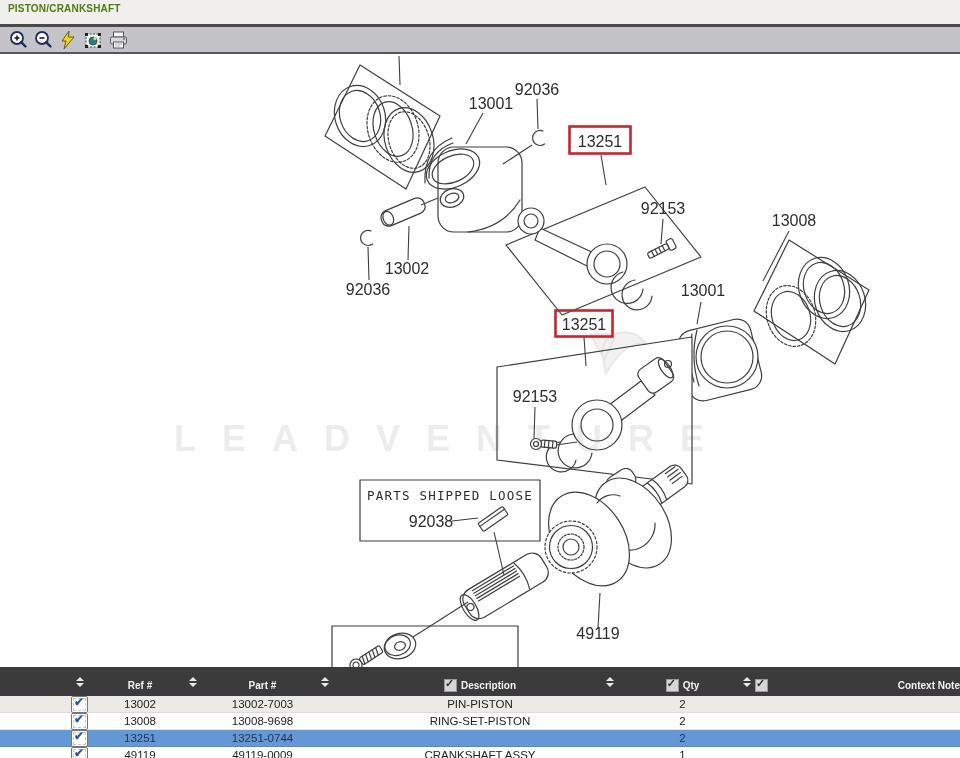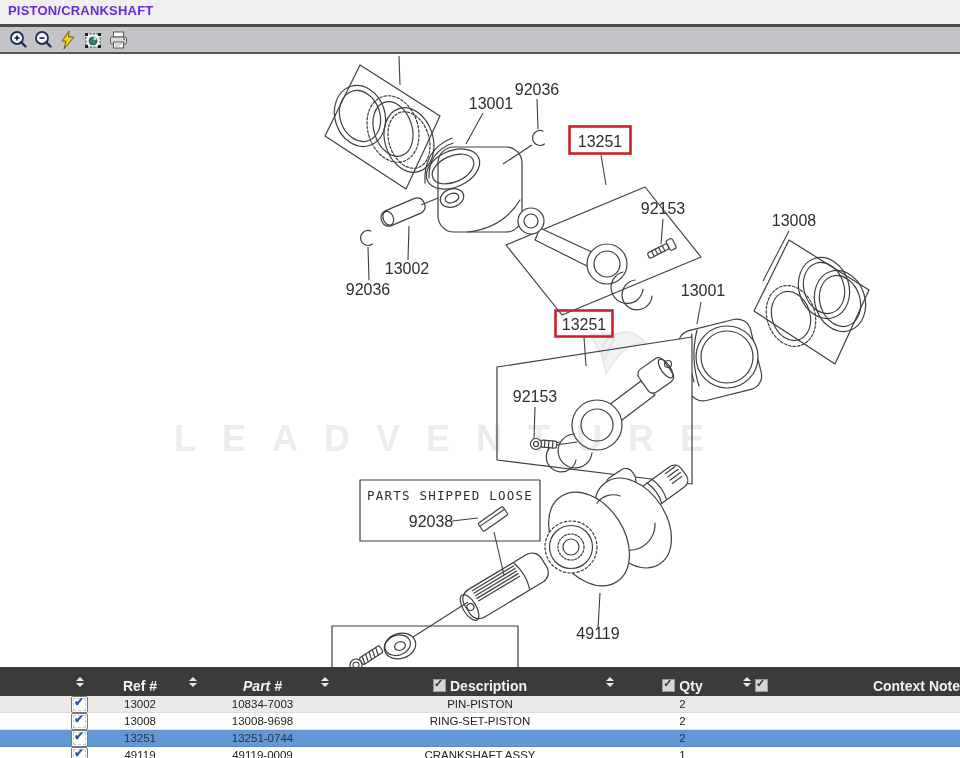--- a/index.html
+++ b/index.html
@@ -1,21 +1,21 @@
 <!DOCTYPE html>
 <html><head>
 <meta charset="utf-8">
 <style>
   html,body{margin:0;padding:0;background:#888;}
   .app{position:relative;width:960px;height:758px;background:#fff;overflow:hidden;
        font-family:"Liberation Sans",sans-serif;}
   
   .titlebar{position:absolute;left:0;top:0;width:960px;height:24px;background:#f0efee;
             border-bottom:3px solid #4a4a4a;}
-  .titlebar .title{position:absolute;left:8px;top:3px;font-size:13px;font-weight:bold;color:#6d28d9;
+  .titlebar .title{position:absolute;left:8px;top:3px;font-size:10px;font-weight:bold;color:#4d7c0f;
                    letter-spacing:0.2px;}
   
   .toolbar{position:absolute;left:0;top:27px;width:960px;height:27px;background:#c4c3c7;
            border-bottom:2px solid #55555a;display:flex;align-items:center;padding-left:6px;box-sizing:border-box;}
   .tbtn{width:24px;height:22px;display:flex;align-items:center;justify-content:center;margin-right:1px;cursor:pointer;}
   
   .diagram{position:absolute;left:0;top:56px;width:960px;height:611px;background:#fff;}
   .ln{fill:none;stroke:#3f3f3f;stroke-width:1.2;stroke-linecap:round;stroke-linejoin:round;}
   .fw{fill:#ffffff;stroke:#3f3f3f;stroke-width:1.2;stroke-linecap:round;stroke-linejoin:round;}
   .lead{fill:none;stroke:#3f3f3f;stroke-width:1.1;}
@@ -32,21 +32,21 @@
   .trow.odd{background:#eceae7;border-bottom:1px solid #dedcd8;box-sizing:border-box;}
   .trow.even{background:#ffffff;border-bottom:1px solid #e4e4e4;box-sizing:border-box;}
   .trow.selected{background:#6398d4;color:#233450;border-bottom:1px solid #5a8cc5;box-sizing:border-box;}
   .cell{position:absolute;top:0;height:17px;line-height:17px;text-align:center;overflow:hidden;white-space:nowrap;}
   .c-ref{left:95px;width:90px;}
   .c-part{left:205px;width:115px;}
   .c-desc{left:355px;width:250px;}
   .c-qty{left:650px;width:65px;}
   .c-note{left:755px;width:205px;}
   .hcell{position:absolute;top:4px;height:29px;display:flex;align-items:center;justify-content:center;
-         font-size:14px;font-weight:bold;color:#f2f2f2;}
+         font-size:10px;font-weight:bold;color:#f2f2f2;}
   .sorter{position:absolute;top:0;height:29px;width:12px;display:flex;flex-direction:column;
           align-items:center;justify-content:center;cursor:pointer;}
   .sorter .up{width:0;height:0;border-left:4px solid transparent;border-right:4px solid transparent;
               border-bottom:4px solid #e8e8e8;margin-bottom:2px;}
   .sorter .dn{width:0;height:0;border-left:4px solid transparent;border-right:4px solid transparent;
               border-top:4px solid #e8e8e8;}
   .hchk{width:11px;height:11px;background:#d6d6d6;border:1px solid #9a9a9a;margin-right:4px;
         position:relative;cursor:pointer;flex:0 0 auto;}
   .hchk::after{content:"✓";position:absolute;left:0px;top:-3px;font-size:11px;color:#333;}
   .rowicon{position:absolute;left:71px;top:0px;width:15px;height:15px;background:#fff;
@@ -300,21 +300,21 @@
     <div class="thead">
       <div class="sorter" style="left:74px;">
           <span class="up"></span>
           <span class="dn"></span>
         </div>
       <div class="hcell c-ref" style="left:95px;width:90px;">Ref #</div>
       <div class="sorter" style="left:187px;">
           <span class="up"></span>
           <span class="dn"></span>
         </div>
-      <div class="hcell" style="left:205px;width:115px;font-style:italic;">Part #</div>
+      <div class="hcell" style="left:205px;width:115px;">Part #</div>
       <div class="sorter" style="left:319px;">
           <span class="up"></span>
           <span class="dn"></span>
         </div>
       <div class="hcell" style="left:355px;width:250px;">
         <span class="hchk"></span>
         <span>Description</span>
       </div>
       <div class="sorter" style="left:604px;">
           <span class="up"></span>
@@ -330,21 +330,21 @@
         </div>
       <div class="hcell" style="left:755px;width:205px;justify-content:space-between;">
         <span class="hchk"></span>
         <span>Context Note</span>
       </div>
     </div>
 
     <div class="trow odd">
       <span class="rowicon"></span>
       <span class="cell c-ref">13002</span>
-      <span class="cell c-part">10834-7003</span>
+      <span class="cell c-part">13002-7003</span>
       <span class="cell c-desc">PIN-PISTON</span>
       <span class="cell c-qty">2</span>
       <span class="cell c-note"></span>
     </div>
 
     <div class="trow even">
       <span class="rowicon"></span>
       <span class="cell c-ref">13008</span>
       <span class="cell c-part">13008-9698</span>
       <span class="cell c-desc">RING-SET-PISTON</span>

